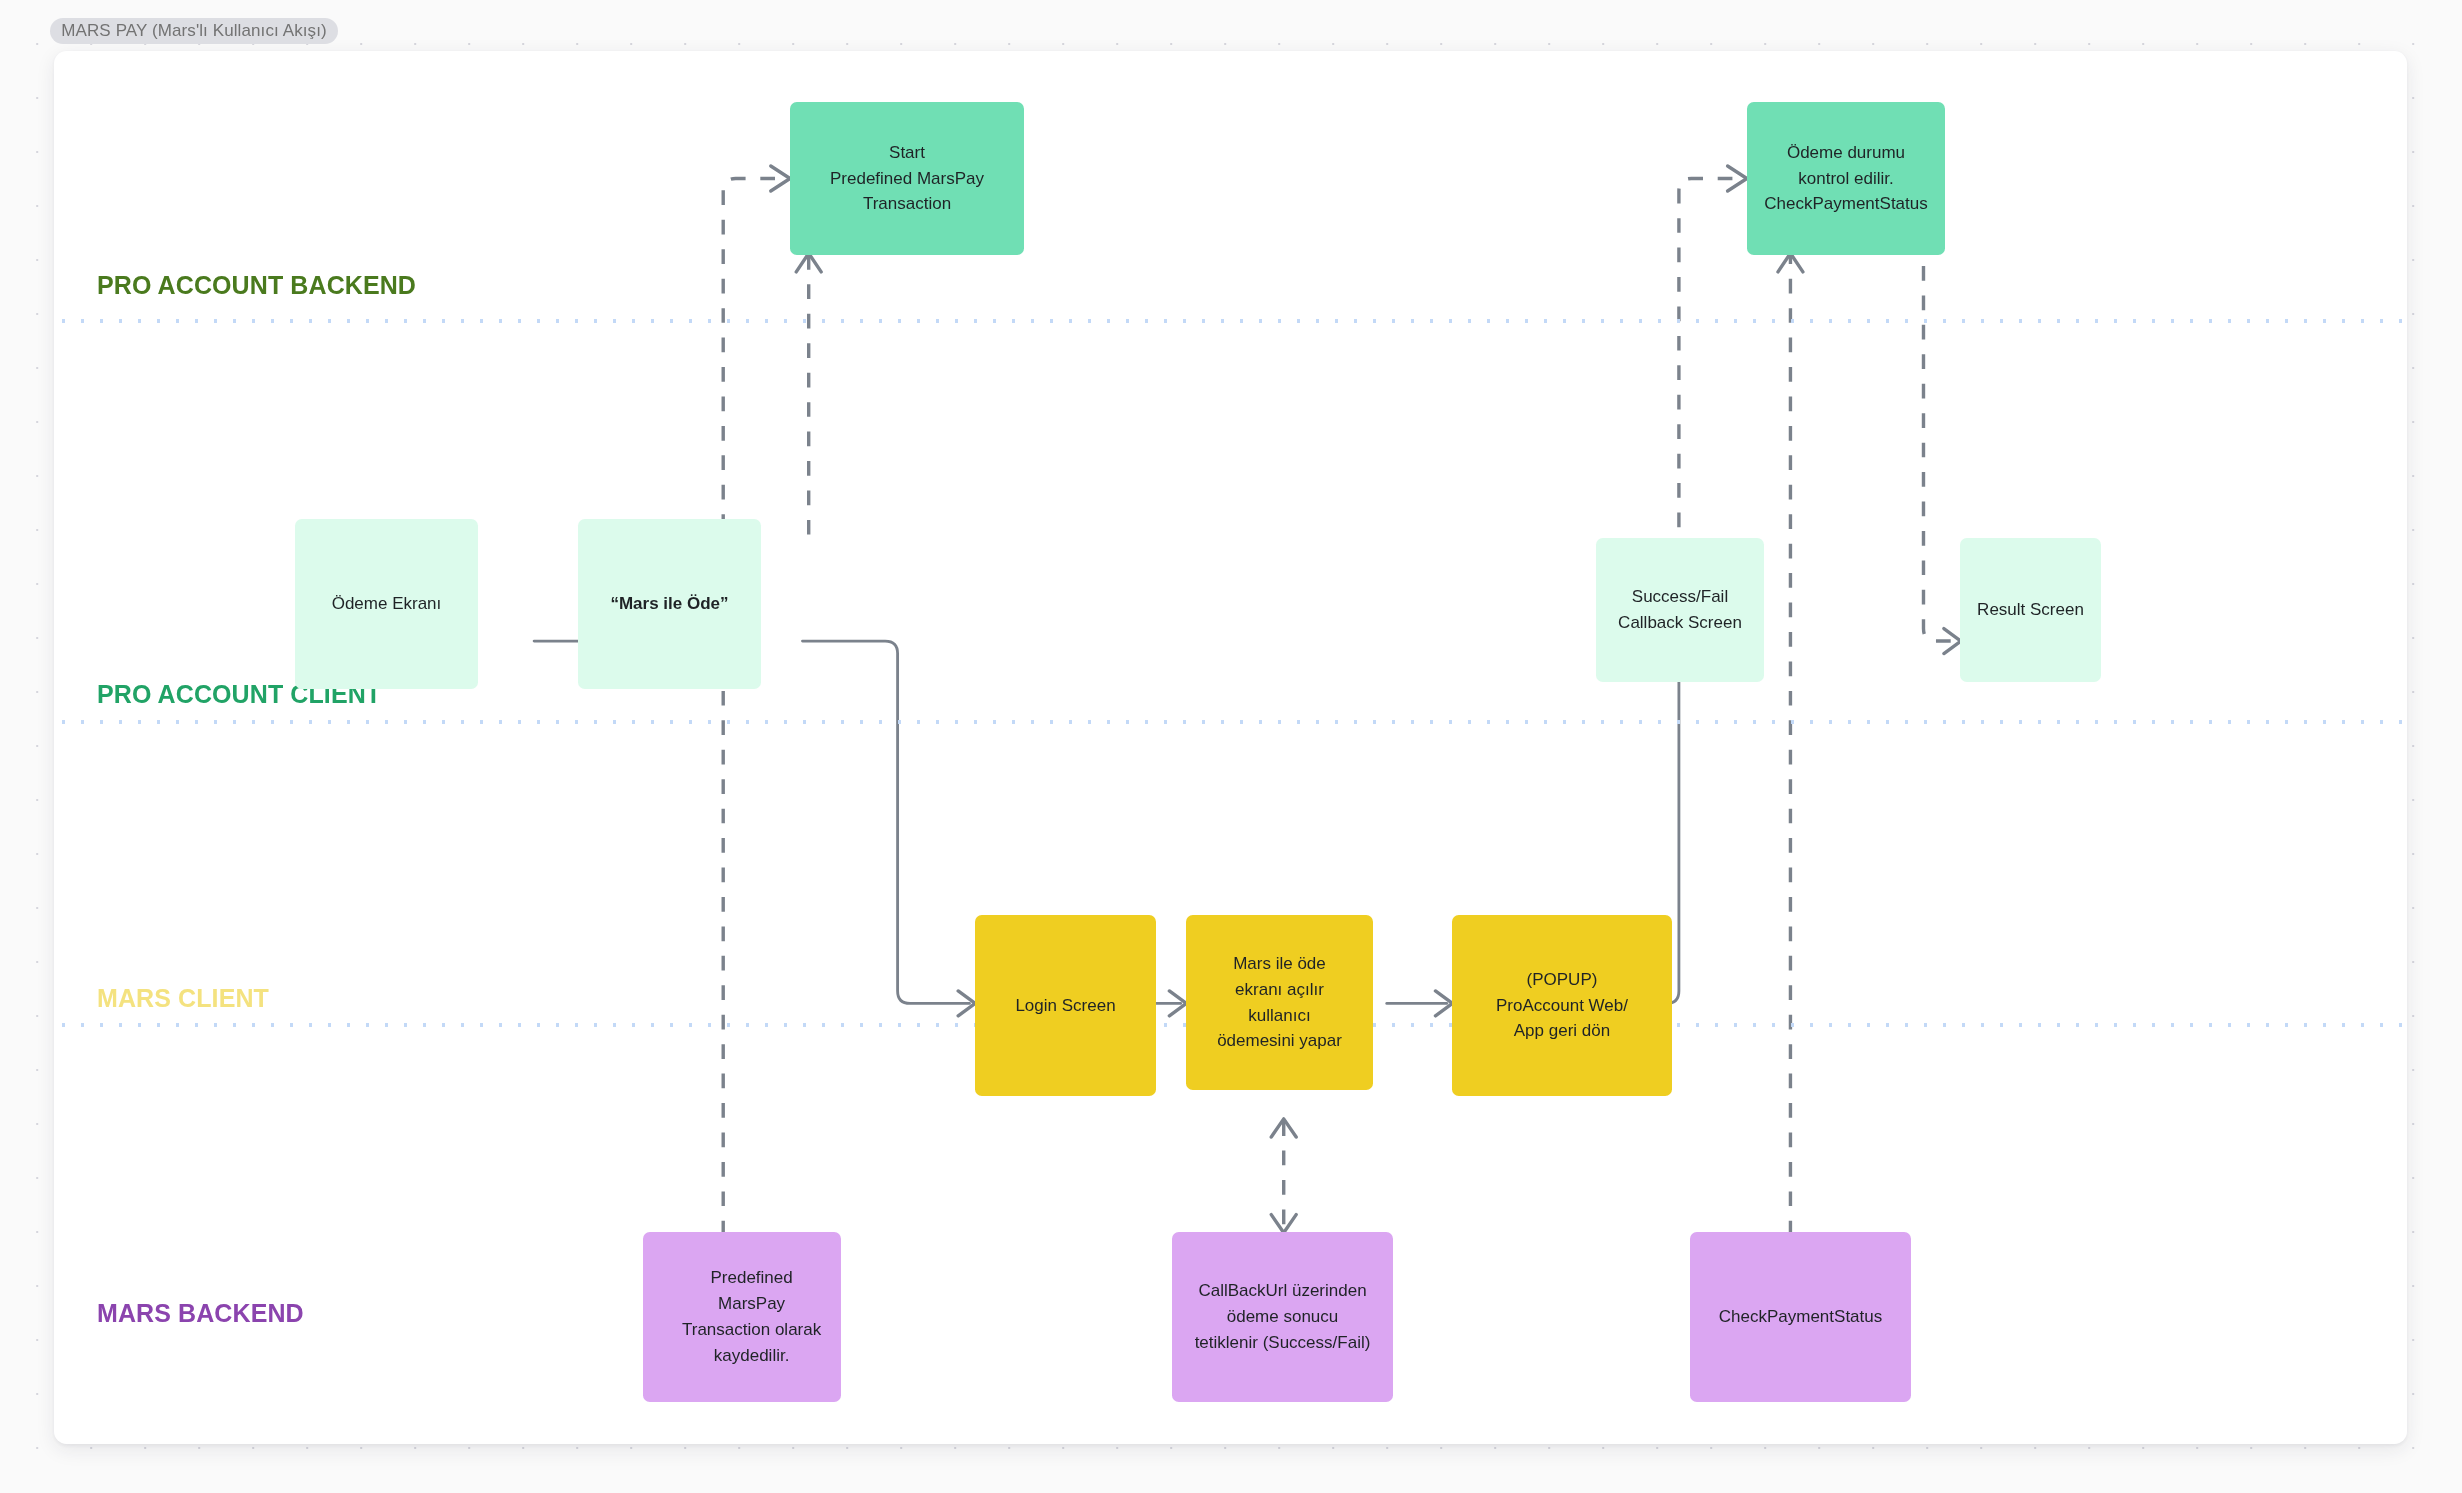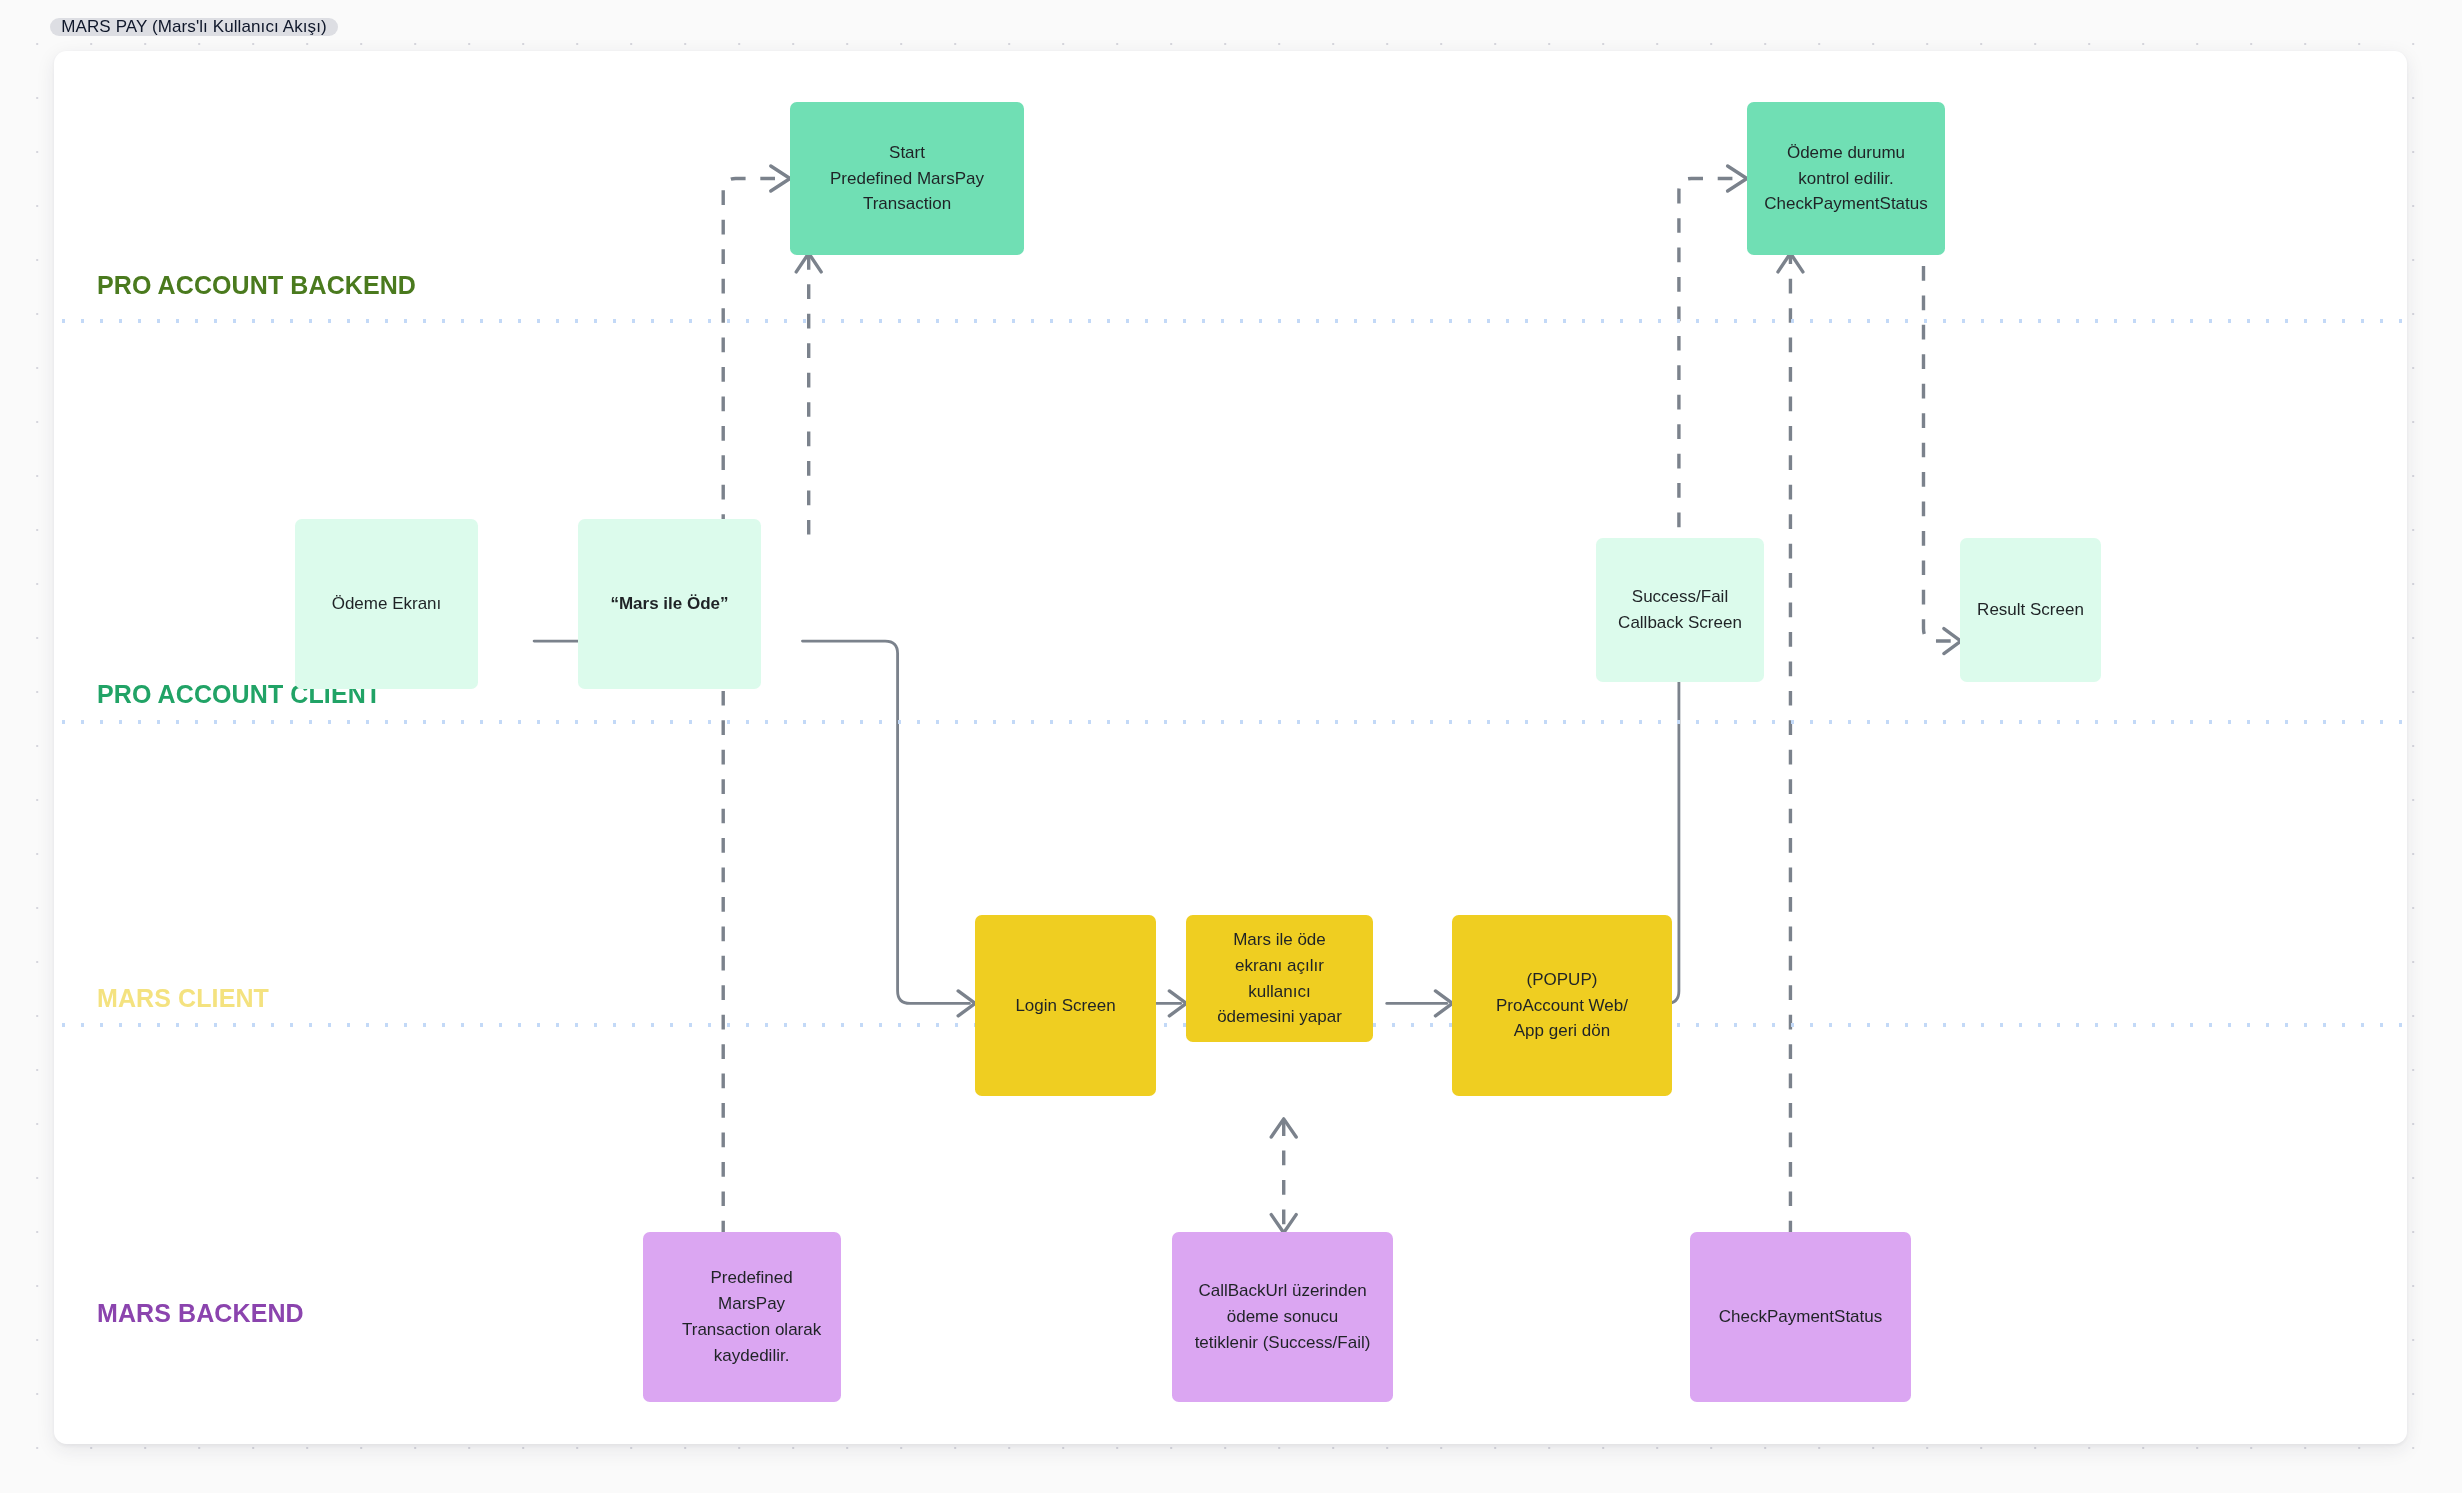--- a/index.html
+++ b/index.html
@@ -13,24 +13,24 @@
   
   #dot-bg{
     position:absolute;left:0;top:0;width:2462px;height:1493px;
     background-image:radial-gradient(circle, #d6d6dd 1.5px, rgba(0,0,0,0) 1.5px);
     background-size:54px 54px;
     background-position:10.2px 17px;
   }
   
   #frame-title{
     position:absolute;left:50px;top:18px;
-    height:18px;padding:0 11.3px;
+    height:26px;padding:0 11.3px;
     display:flex;align-items:center;
     background:#dddee3;border-radius:13px;
-    color:#0f172a;font-size:17px;letter-spacing:0.1px;
+    color:#737373;font-size:17px;letter-spacing:0.1px;
     white-space:nowrap;z-index:6;
   }
   
   #canvas{
     position:absolute;left:54px;top:51px;
     width:2353px;height:1393px;
     background:#ffffff;border-radius:12.5px;
     box-shadow:0 5.7px 19px rgba(30,30,60,.085), 0 1.1px 3.4px rgba(30,30,60,.05);
     overflow:hidden;
   }
@@ -170,21 +170,21 @@
   </div>
 
   <div class="node mint" style="left:1906px;top:487px;width:141px;height:144px;">
     <span class="txt">Result Screen</span>
   </div>
 
   <div class="node yellow" style="left:921px;top:864px;width:181px;height:181px;">
     <span class="txt">Login Screen</span>
   </div>
 
-  <div class="node yellow" style="left:1132px;top:864px;width:187px;height:127px;">
+  <div class="node yellow" style="left:1132px;top:864px;width:187px;height:175px;">
     <span class="txt">Mars ile öde
 ekranı açılır
 kullanıcı
 ödemesini yapar</span>
   </div>
 
   <div class="node yellow" style="left:1398px;top:864px;width:220px;height:181px;">
     <span class="txt">(POPUP)
 ProAccount Web/
 App geri dön</span>

